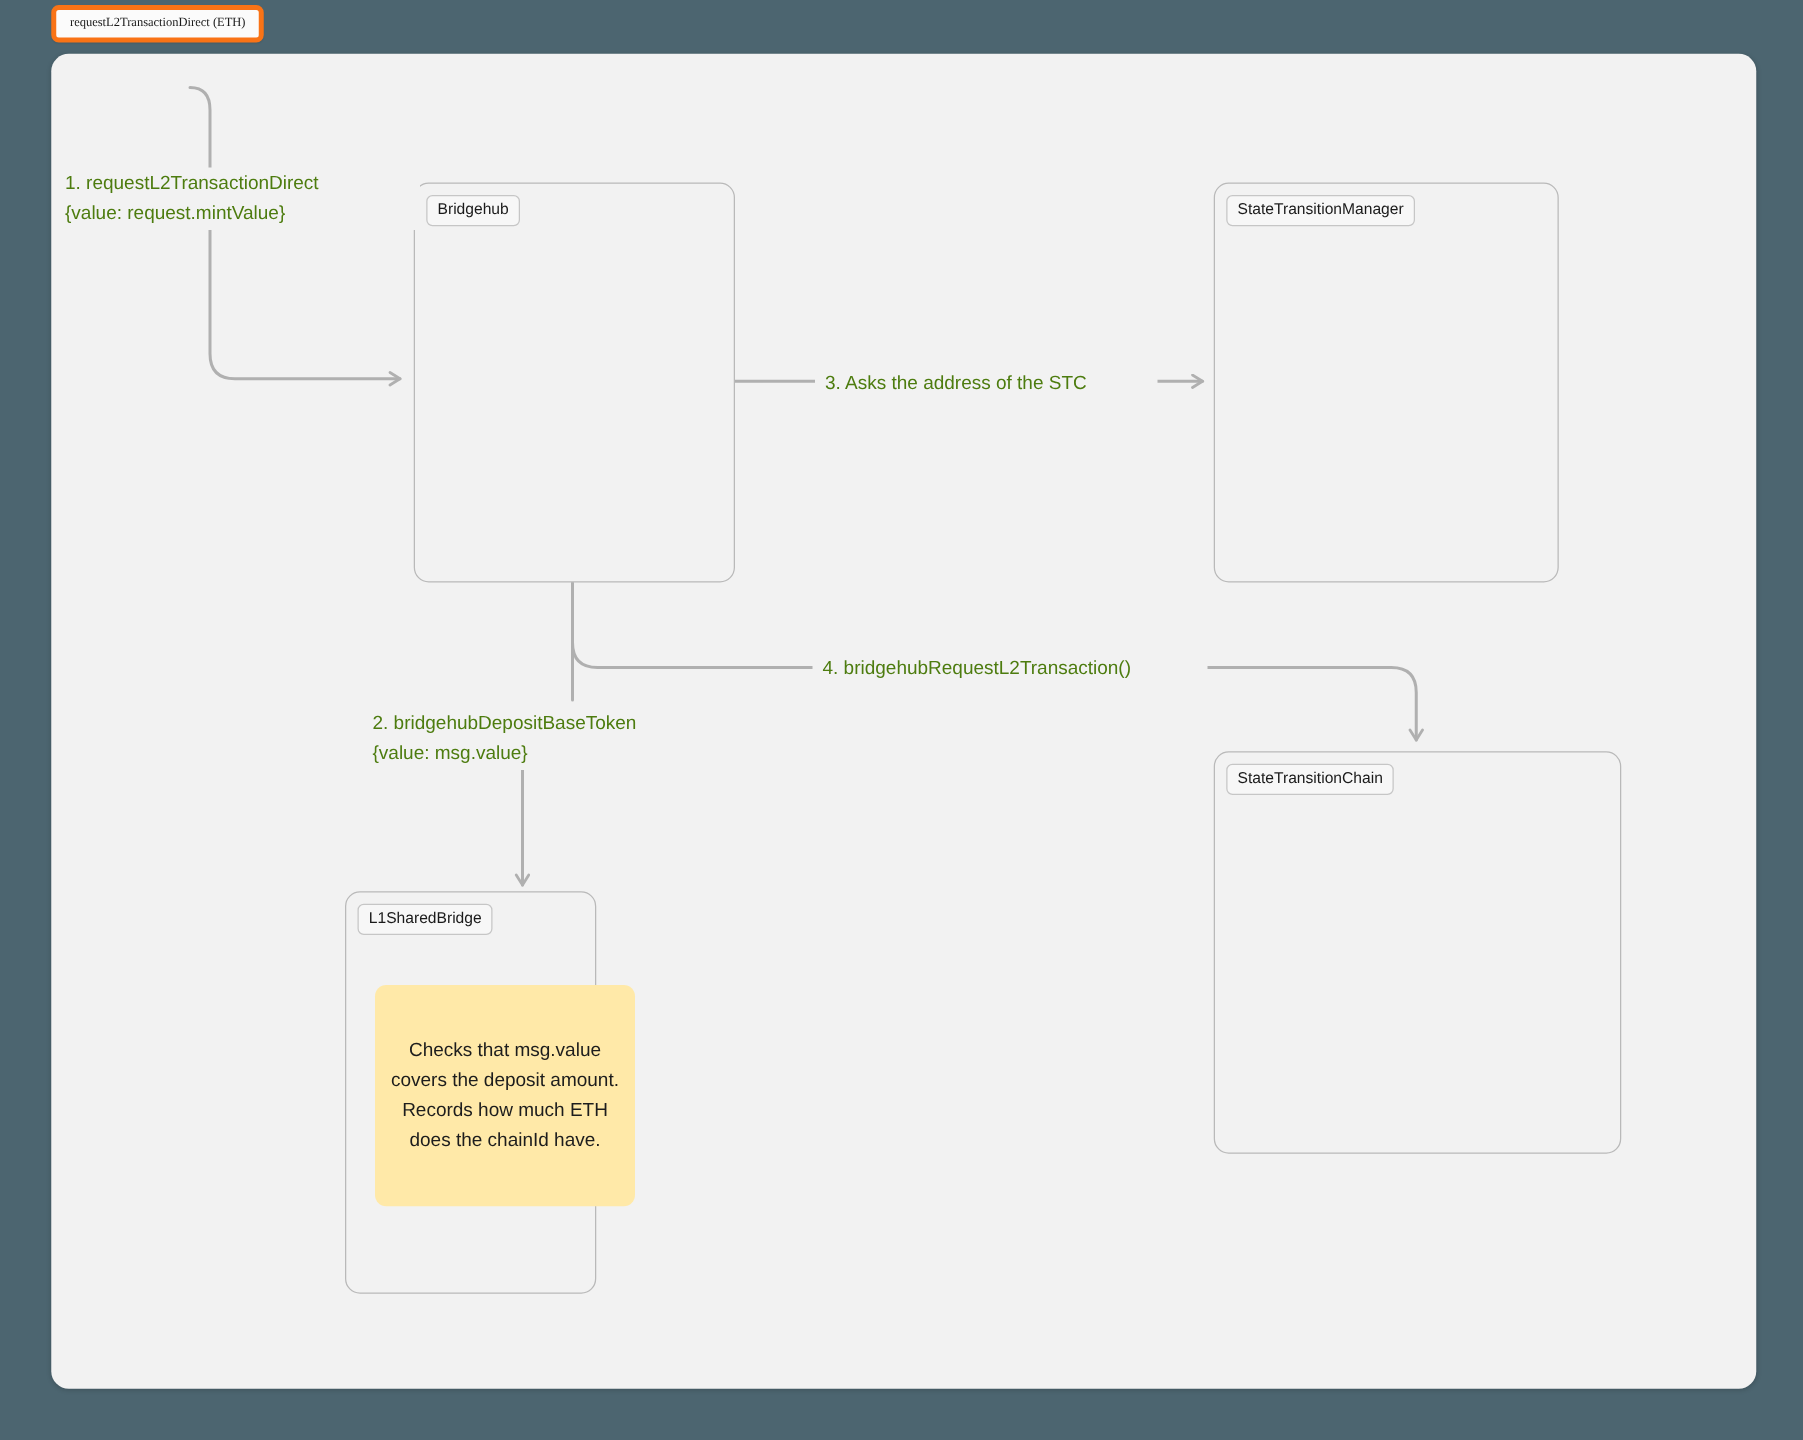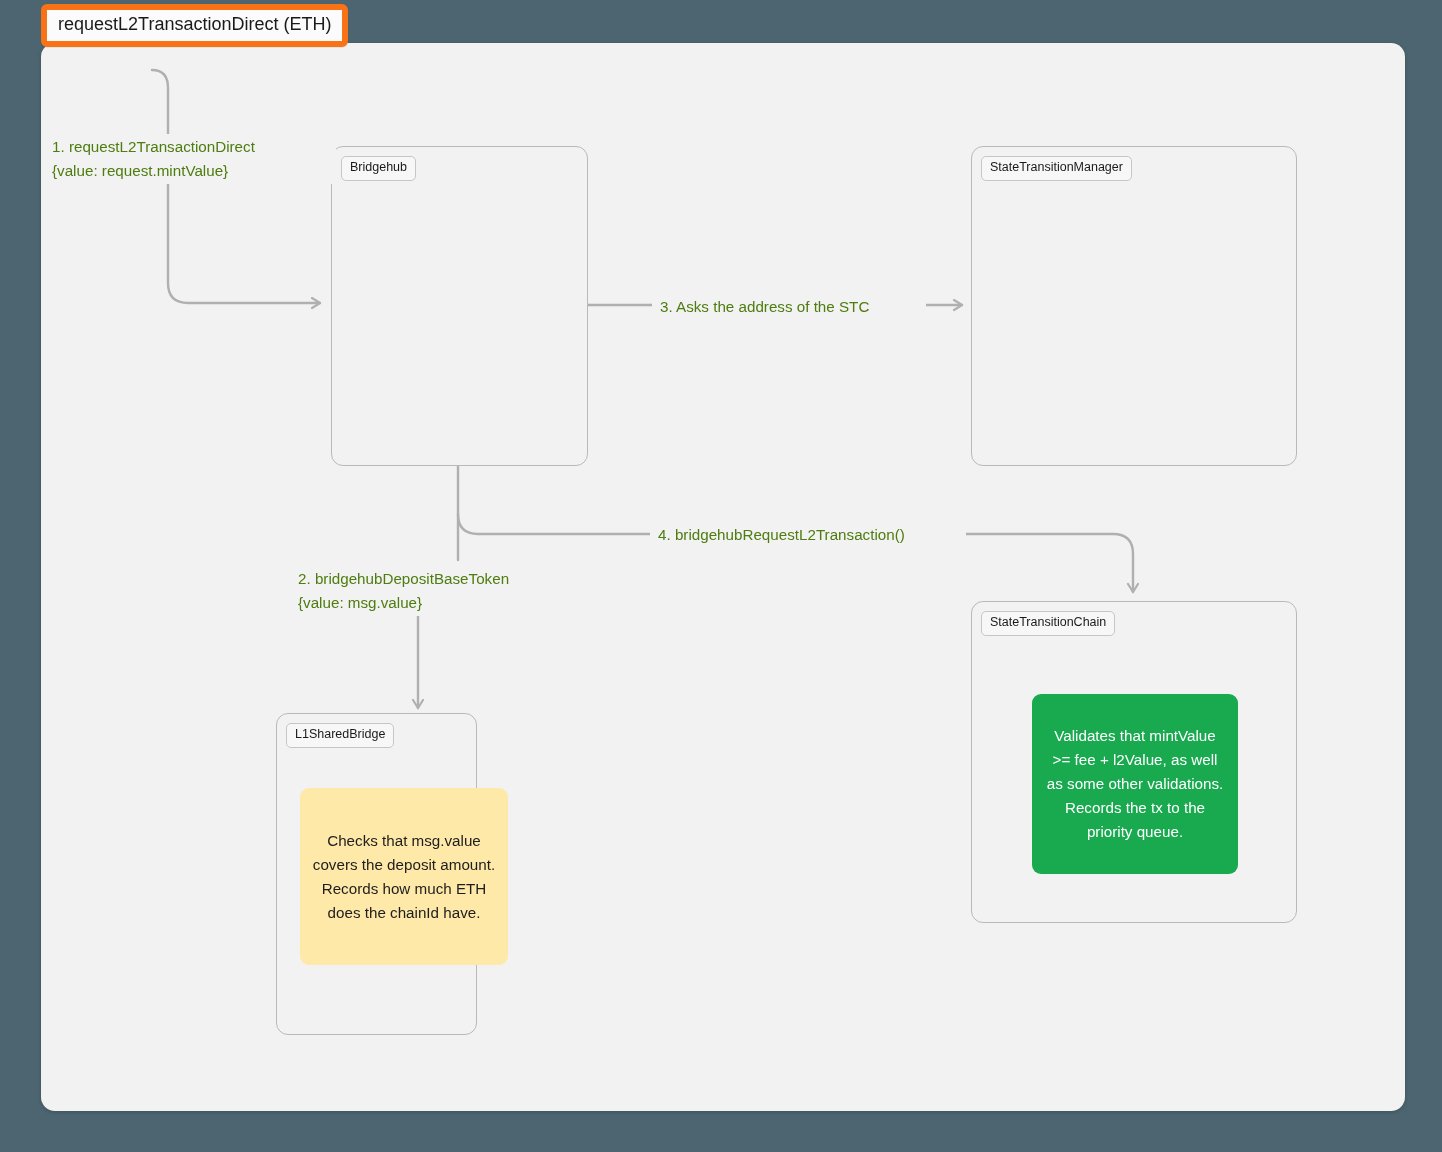--- a/index.html
+++ b/index.html
@@ -17,29 +17,30 @@
     width: 1442px;
     height: 1152px;
   }
 
   
   .diagram-title {
     position: absolute;
     left: 41px;
     top: 4px;
     background: #fbfbfb;
-    border: 6px solid #f97316;
+    border: 4px solid #f97316;
     border-radius: 6px;
     padding: 5px 11px 6px 11px;
-    font-size: 18px;
+    font-size: 10px;
     color: #1a1a1a;
     line-height: 1.1;
     white-space: nowrap;
     box-shadow: 0 1px 1px rgba(0,0,0,0.06);
     z-index: 20;
+    font-family: Liberation Serif, serif;
   }
 
   
   .canvas {
     position: absolute;
     left: 41px;
     top: 43px;
     width: 1364px;
     height: 1068px;
     background: #f2f2f2;
@@ -139,32 +140,31 @@
     <path d="M 458 466 L 458 560" fill="none" stroke="#b0b0b0" stroke-width="2.4" stroke-linecap="round"></path>
     <path d="M 418 615 L 418 708" fill="none" stroke="#b0b0b0" stroke-width="2.4" stroke-linecap="round" marker-end="url(#arrowopen)"></path>
 
     <path d="M 458 514 Q 458 534 478 534 L 1113 534 Q 1133 534 1133 554 L 1133 592" fill="none" stroke="#b0b0b0" stroke-width="2.4" stroke-linecap="round" marker-end="url(#arrowopen)"></path>
   </svg>
 
   <div class="node" style="left:331px; top:146px; width:257px; height:320px;padding-left:20px;">
     <div class="node-label">Bridgehub</div>
   </div>
 
-  <div class="node" style="left:971px; top:146px; width:326px; height:320px;">
+  <div class="node" style="left:971px; top:146px; width:276px; height:320px;">
     <div class="node-label">StateTransitionManager</div>
   </div>
 
   <div class="node" style="left:276px; top:713px; width:201px; height:322px;">
     <div class="node-label">L1SharedBridge</div>
     <div class="note note-yellow" style="left:23px; top:74px; width:208px; height:177px;">Checks that msg.value covers the deposit amount. Records how much ETH does the chainId have.</div>
   </div>
 
   <div class="node" style="left:971px; top:601px; width:326px; height:322px;">
     <div class="node-label">StateTransitionChain</div>
-    <div class="note note-green" style="left:60px; top:92px; width:206px; height:180px;">Validates that mintValue &gt;= fee + l2Value, as well as some other validations. Records the tx to the priority queue.</div>
   </div>
 
   <div class="edge-label" style="left:44px; top:134px; width:276px;">1. requestL2TransactionDirect
 {value: request.mintValue}</div>
 
   <div class="edge-label" style="left:290px; top:566px; width:290px;">2. bridgehubDepositBaseToken
 {value: msg.value}</div>
 
   <div class="edge-label" style="left:652px; top:294px; width:258px;">3. Asks the address of the STC</div>
 

